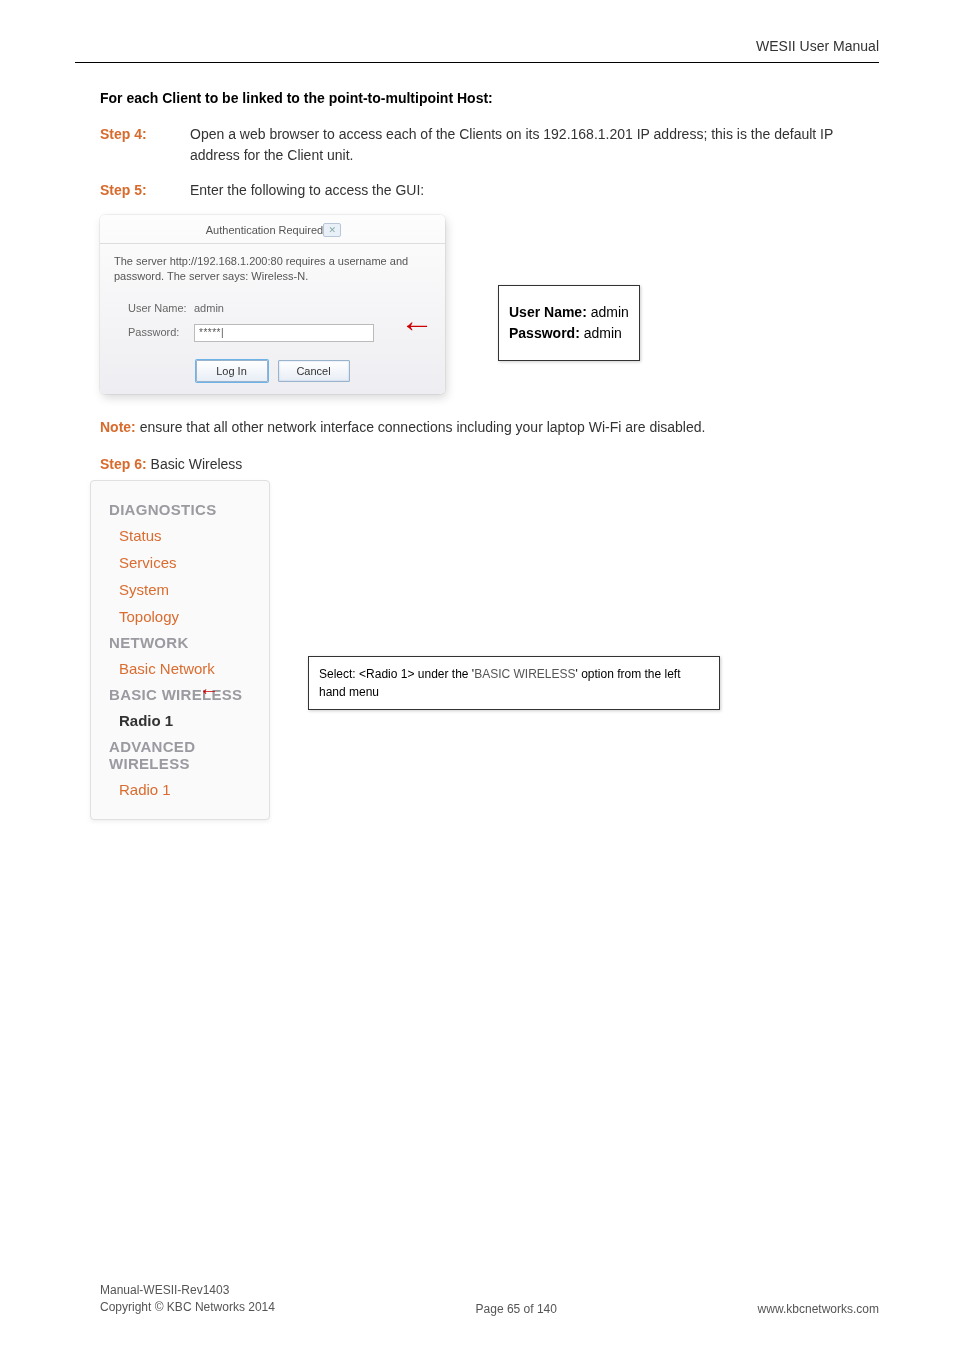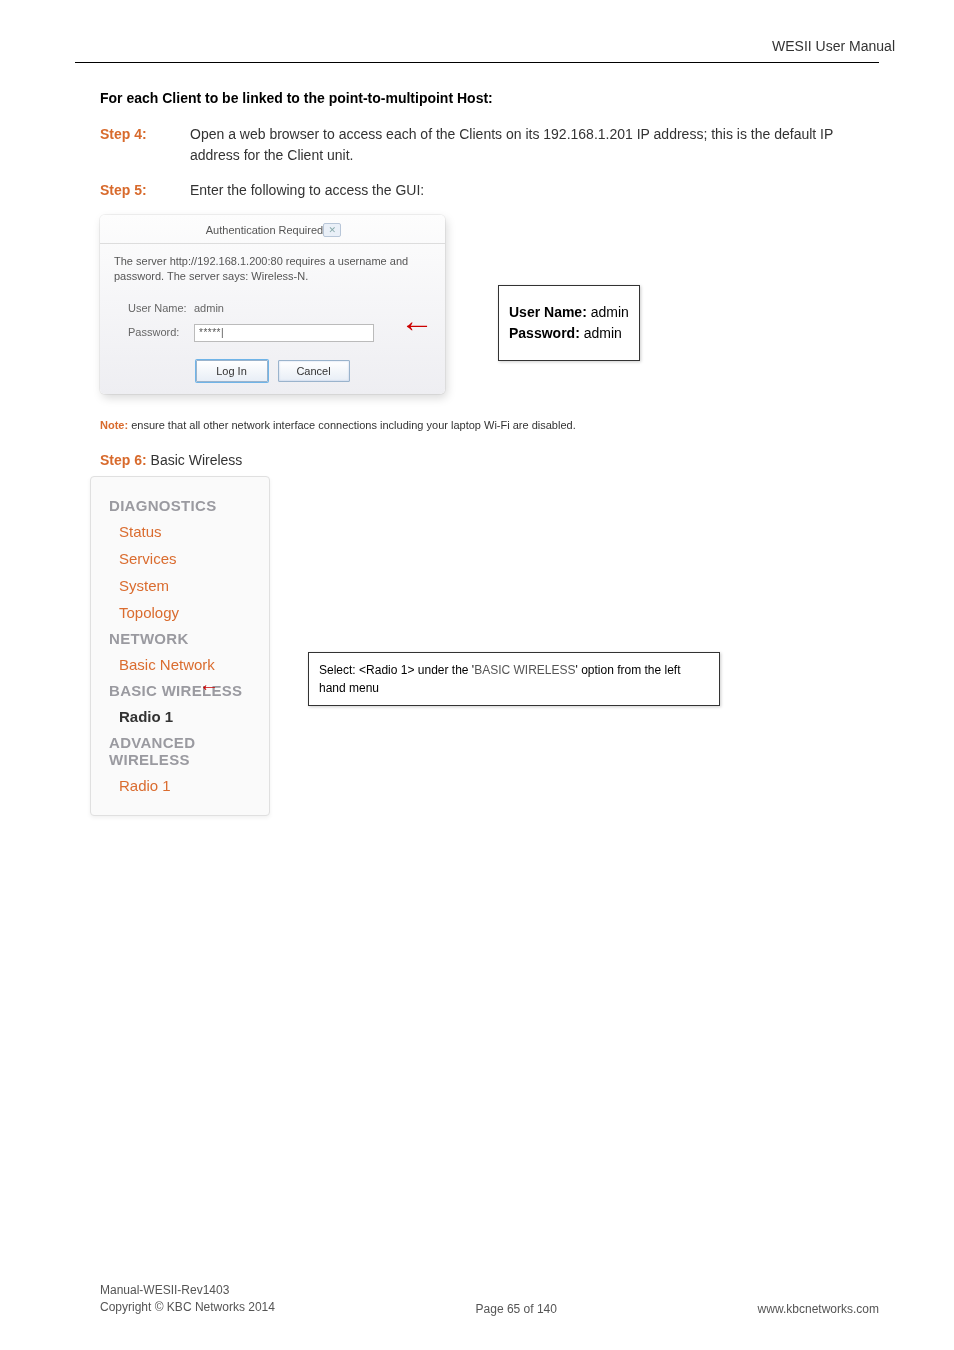--- a/index.html
+++ b/index.html
@@ -13,21 +13,21 @@
   }
   .page {
     padding: 40px 75px 30px 75px;
     width: 954px;
     height: 1350px;
     position: relative;
   }
   .header-right {
     position: absolute;
     top: 38px;
-    right: 59px;
+    right: 75px;
     font-size: 14px;
     color: #333;
   }
   .hr-top {
     position: absolute;
     top: 62px;
     left: 75px;
     right: 75px;
     border: none;
     border-top: 1px solid #000;
@@ -53,21 +53,21 @@
     color: #d86a2c;
     font-weight: bold;
     width: 90px;
     flex-shrink: 0;
   }
   .step-text {
     flex: 1;
     color: #333;
   }
   .note-row {
-    font-size: 11px;
+    font-size: 14px;
     line-height: 1.5;
     margin-top: 20px;
     margin-bottom: 18px;
     color: #333;
   }
   .orange-bold {
     color: #d86a2c;
     font-weight: bold;
   }
   .step6-row { font-size: 14px; color: #333; }

